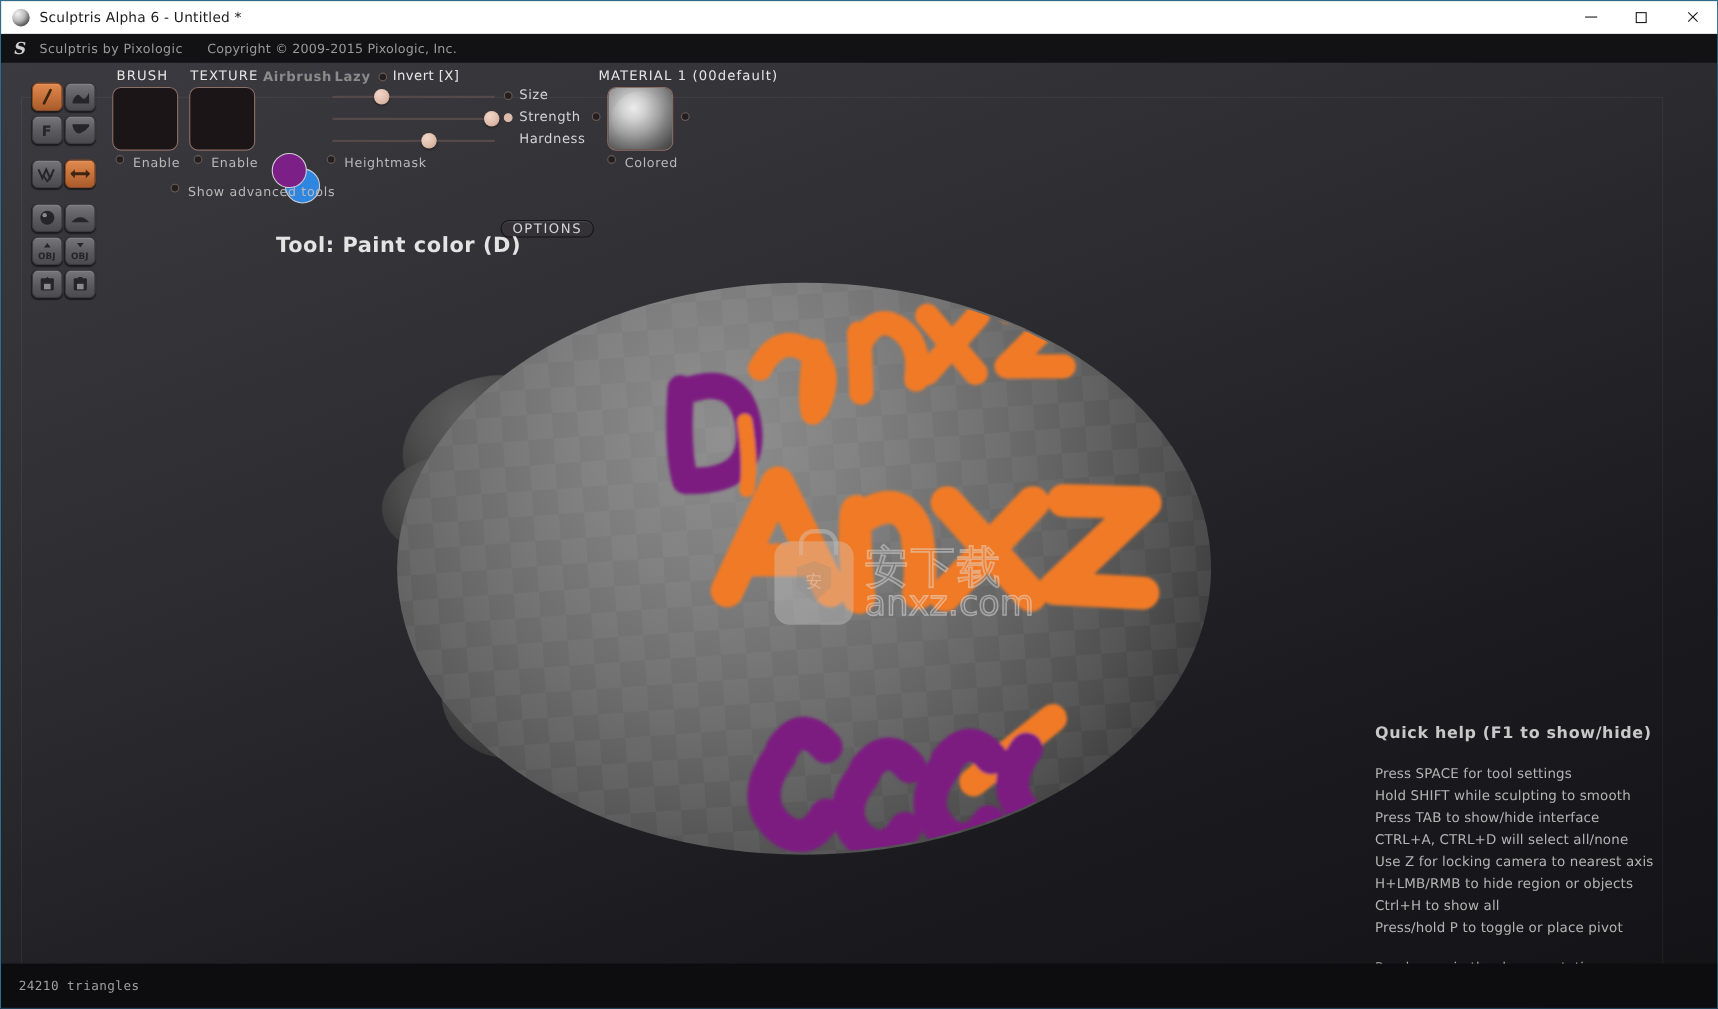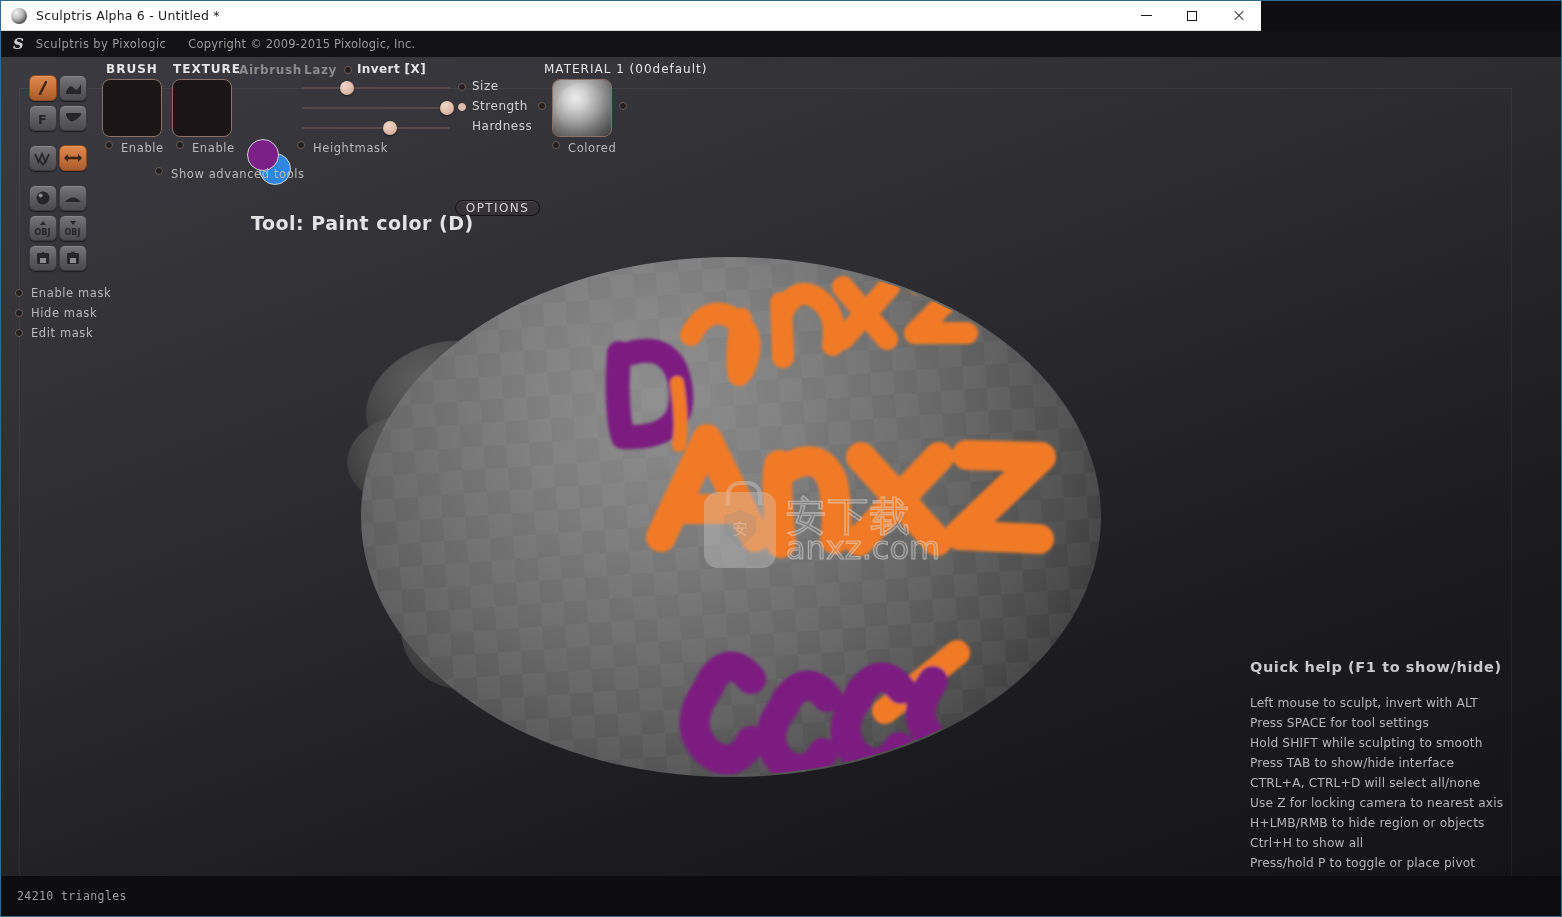--- a/index.html
+++ b/index.html
@@ -12,21 +12,21 @@
   #app {
     position: relative;
     width: 1562px; height: 917px;
     border: 1px solid #2f6d8f;
     background: #0e0e11;
   }
 
   
   .titlebar {
     position: absolute; left: 0; top: 0;
-    width: 1260px; height: 30px;
+    width: 1560px; height: 30px;
     background: #ffffff;
     display: flex; align-items: center;
     border-bottom: 1px solid #dddddd;
   }
   .tb-icon {
     width: 16px; height: 16px; margin-left: 10px; margin-right: 9px;
     border-radius: 50%;
     background: radial-gradient(circle at 32% 28%, #f2f2f2 0%, #b9b9b9 42%, #4a4a4a 78%, #1e1e1e 100%);
     flex: 0 0 auto;
   }
@@ -106,21 +106,21 @@
   .radio-dot {
     width: 8px; height: 8px; border-radius: 50%;
     border: 1px solid #6a5b55; background: #221f20;
     margin-right: 8px; flex: 0 0 auto;
   }
   .radio-label { font-size: 11.5px; color: #b9b9b9; letter-spacing: .6px; }
 
   
   .panel-label {
     position: absolute; font-size: 12px; color: #e6e6e6;
-    font-weight: bold; letter-spacing: 1px;
+    font-weight: normal; letter-spacing: 1px;
   }
   .panel-label.dim { color: #8b8b8b; font-weight: bold; letter-spacing: .6px; }
   .swatch {
     position: absolute; width: 60px; height: 58px; border-radius: 8px;
     background: #1b1517; border: 1px solid #8d6f66;
   }
   .swatch.material {
     background: radial-gradient(circle at 40% 32%, #e9e9e9 0%, #c3c3c3 24%, #8e8e8e 55%, #585858 82%, #3b3b3b 100%);
     background-clip: content-box;
   }
@@ -458,54 +458,40 @@
           <div class="tool-btn">
         <svg width="16" height="16" viewBox="0 0 16 16">
               <rect x="2" y="3" width="12" height="11" rx="1.2" fill="#26252a"></rect>
               <rect x="5" y="8" width="6" height="5" fill="#8b8a8e"></rect>
               <path d="M8 4.8 L10.3 1.8 L5.7 1.8 Z" fill="#26252a"></path>
             </svg>
       </div>
         </div>
     </div>
 
-    <div class="mask-list">
-      <div class="radio-row">
-        <span class="radio-dot"></span>
-        <span class="radio-label">Enable mask</span>
-      </div>
-      <div class="radio-row">
-        <span class="radio-dot"></span>
-        <span class="radio-label">Hide mask</span>
-      </div>
-      <div class="radio-row">
-        <span class="radio-dot"></span>
-        <span class="radio-label">Edit mask</span>
-      </div>
-    </div>
 
     <div class="panel-label" style="left:105px; top:5px;">BRUSH</div>
     <div class="swatch" style="left:101px; top:22px;"></div>
     <div class="sw-enable" style="left:104px; top:84px;">
       <span class="radio-dot"></span>
       <span class="radio-label">Enable</span>
     </div>
 
     <div class="panel-label" style="left:172px; top:5px;">TEXTURE</div>
     <div class="swatch" style="left:171px; top:22px;"></div>
     <div class="sw-enable" style="left:175px; top:84px;">
       <span class="radio-dot"></span>
       <span class="radio-label">Enable</span>
     </div>
 
     <div class="panel-label dim" style="left:238px; top:6px;">Airbrush</div>
     <div class="panel-label dim" style="left:303px; top:6px;">Lazy</div>
 
     <span class="mini-dot" style="left:343px; top:9px;"></span>
-    <div class="panel-label" style="left:356px; top:5px; font-weight:bold; letter-spacing:.4px;">Invert [X]</div>
+    <div class="panel-label" style="left:356px; top:5px; font-weight:normal; letter-spacing:.4px;">Invert [X]</div>
 
     <div class="colorpick">
       <div class="cp-circle cp-back"></div>
       <div class="cp-circle cp-front"></div>
     </div>
 
     <div class="slider" style="left:301px; top:24px;">
       <div class="track"></div>
       <div class="knob" style="left:38px;"></div>
     </div>
@@ -545,21 +531,20 @@
     <span class="mini-dot" style="left:618px; top:45px;"></span>
     <div class="sw-enable" style="left:551px; top:84px;">
       <span class="radio-dot"></span>
       <span class="radio-label">Colored</span>
     </div>
 
     <div class="tool-status">Tool: Paint color (D)</div>
 
     <div class="quickhelp">
       <div class="qh-title">Quick help (F1 to show/hide)</div>
-      <div class="qh-line">Left mouse to sculpt, invert with ALT</div>
       <div class="qh-line">Press SPACE for tool settings</div>
       <div class="qh-line">Hold SHIFT while sculpting to smooth</div>
       <div class="qh-line">Press TAB to show/hide interface</div>
       <div class="qh-line">CTRL+A, CTRL+D will select all/none</div>
       <div class="qh-line">Use Z for locking camera to nearest axis</div>
       <div class="qh-line">H+LMB/RMB to hide region or objects</div>
       <div class="qh-line">Ctrl+H to show all</div>
       <div class="qh-line">Press/hold P to toggle or place pivot</div>
       <div class="qh-foot">Read more in the documentation</div>
     </div>

